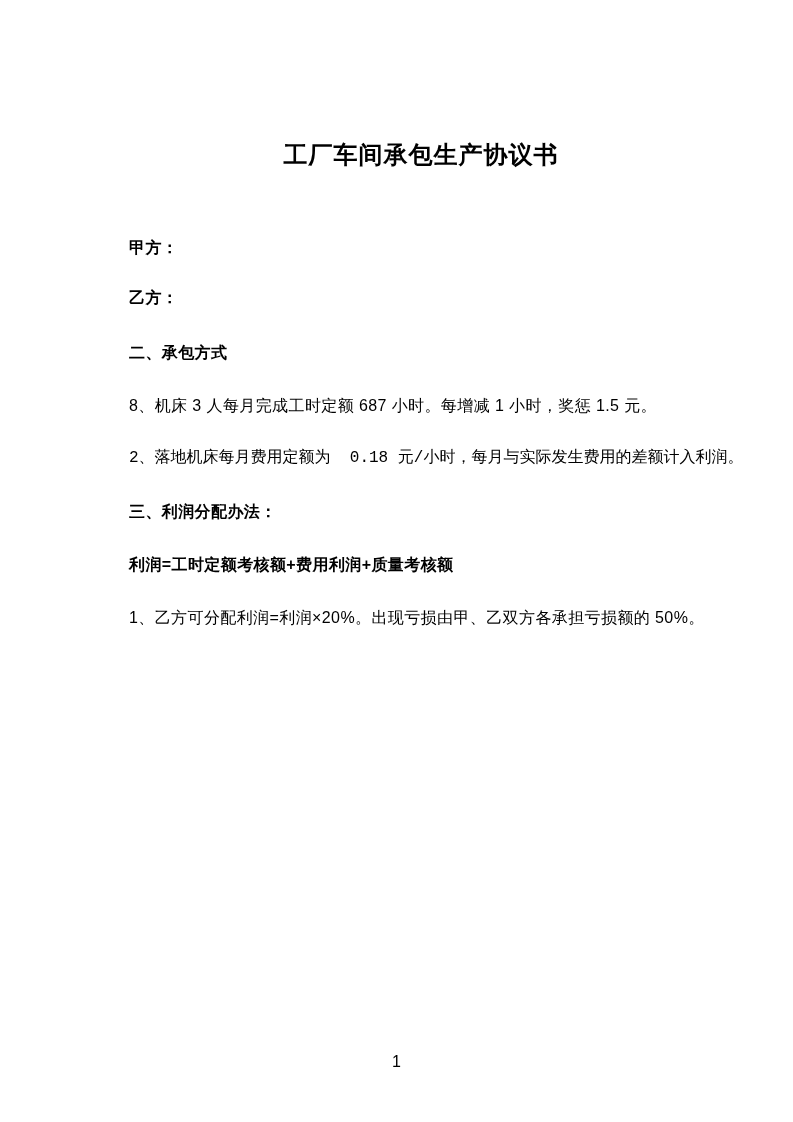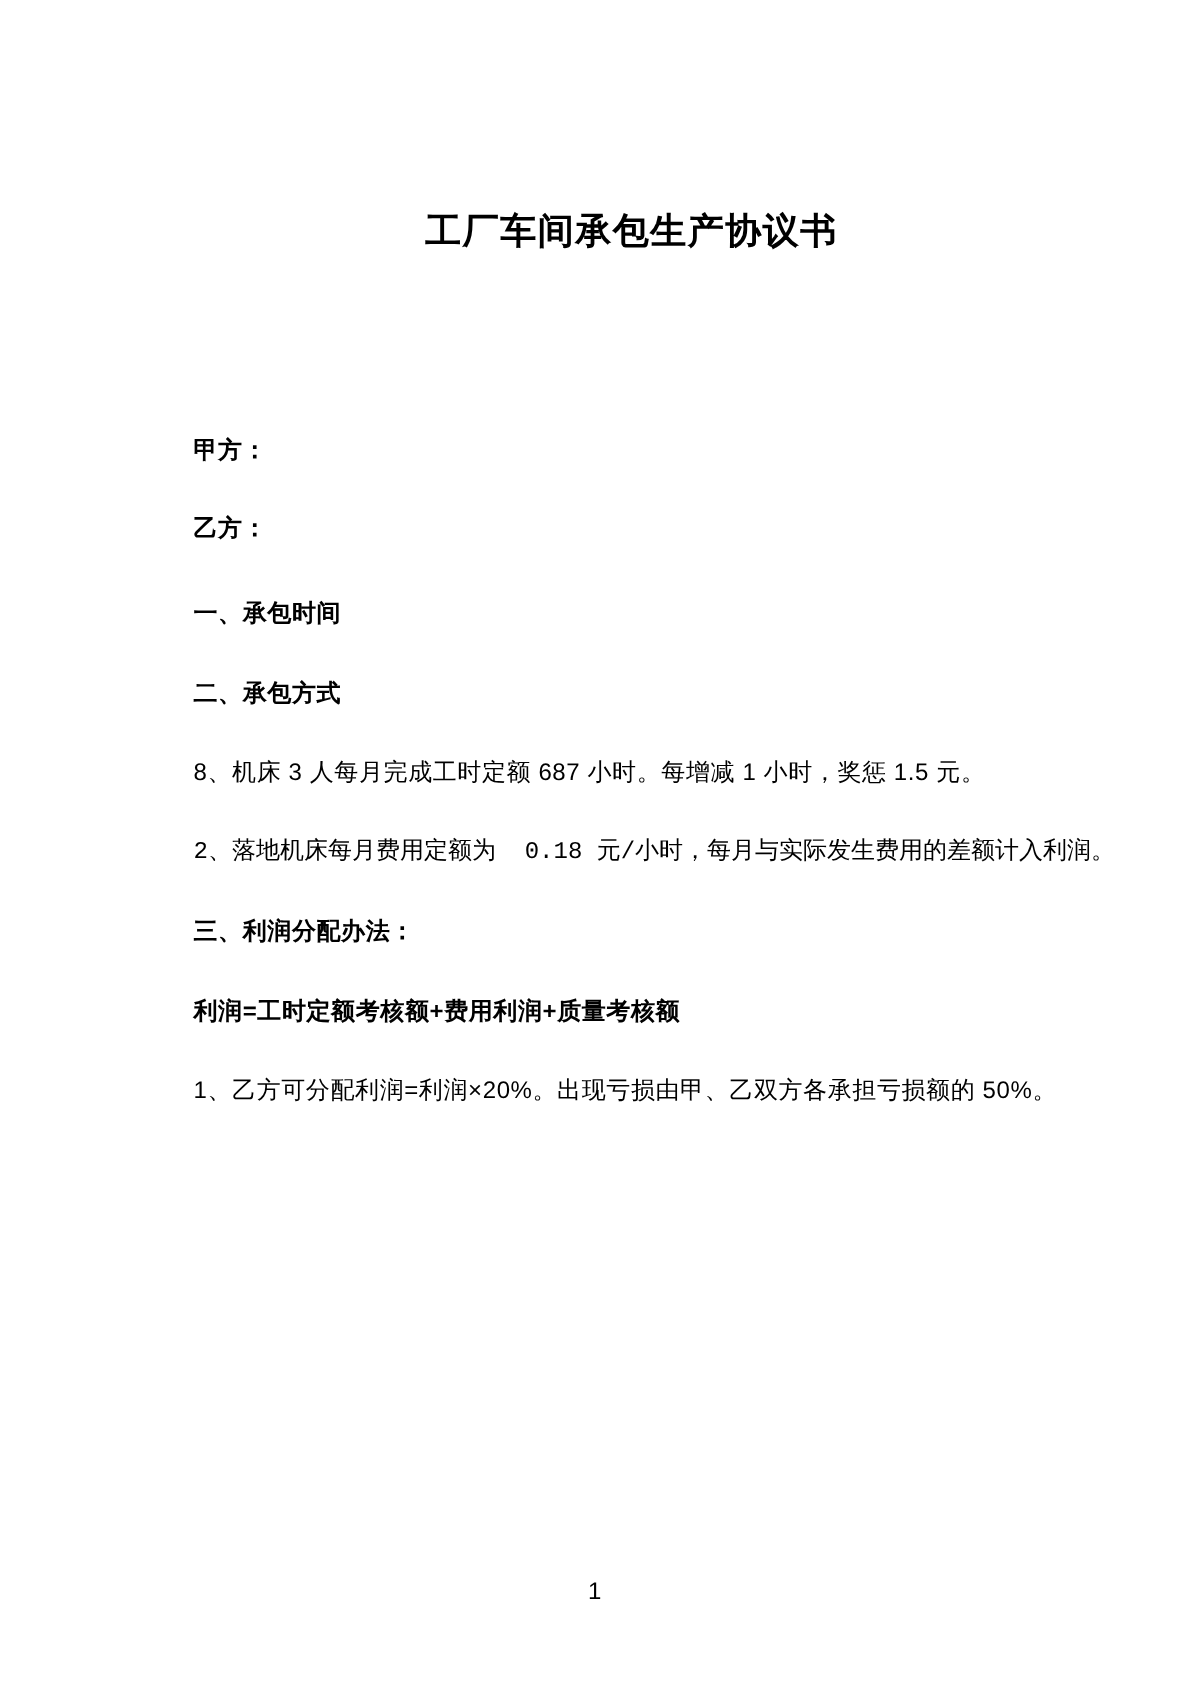--- a/index.html
+++ b/index.html
@@ -34,22 +34,22 @@
   .para {
     margin: 28px 0 0 0;
     font-size: 16px;
     line-height: 25px;
     text-indent: 40px;
     letter-spacing: 0.4px;
   }
   .bold { font-weight: bold; }
   .justify { text-align: justify; }
   .tight { letter-spacing: 0; white-space: nowrap; font-family: Liberation Mono, monospace; }
-  .mt-117 { margin-top: 117px; }
-  .mt-27  { margin-top: 27px; }
+  .mt-117 { margin-top: 64px; }
+  .mt-27  { margin-top: 27px; font-family: Liberation Mono, monospace; }
   .mt-30  { margin-top: 30px; }
   .mt-32  { margin-top: 32px; }
   .page-number {
     position: absolute;
     top: 1049px;
     left: 0;
     width: 100%;
     text-align: center;
     font-size: 16px;
     line-height: 25px;
@@ -61,21 +61,20 @@
 <div class="page">
   <div class="content">
 
     <h1 class="doc-title">工厂车间承包生产协议书</h1>
 
     <p class="para bold mt-117">甲方：</p>
 
     <p class="para bold mt-27">乙方：</p>
 
 
-    <p class="para bold mt-32">一、承包时间</p>
 
 
     <p class="para bold">二、承包方式</p>
 
     <p class="para">8、机床 3 人每月完成工时定额 687 小时。每增减 1 小时，奖惩 1.5 元。</p>
 
     <p class="para tight">2、落地机床每月费用定额为 &nbsp;0.18 元/小时，每月与实际发生费用的差额计入利润。</p>
 
 
     <p class="para bold">三、利润分配办法：</p>

